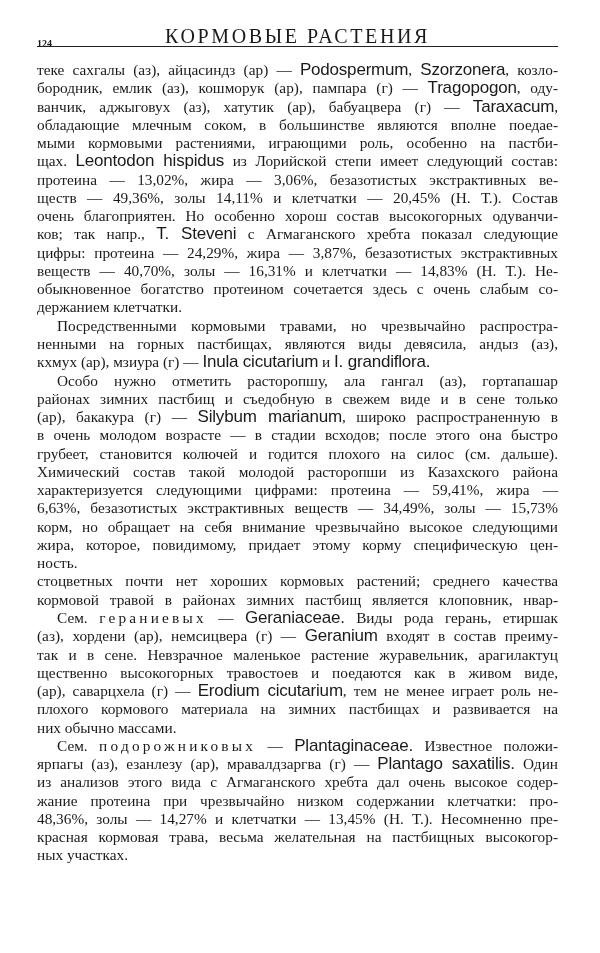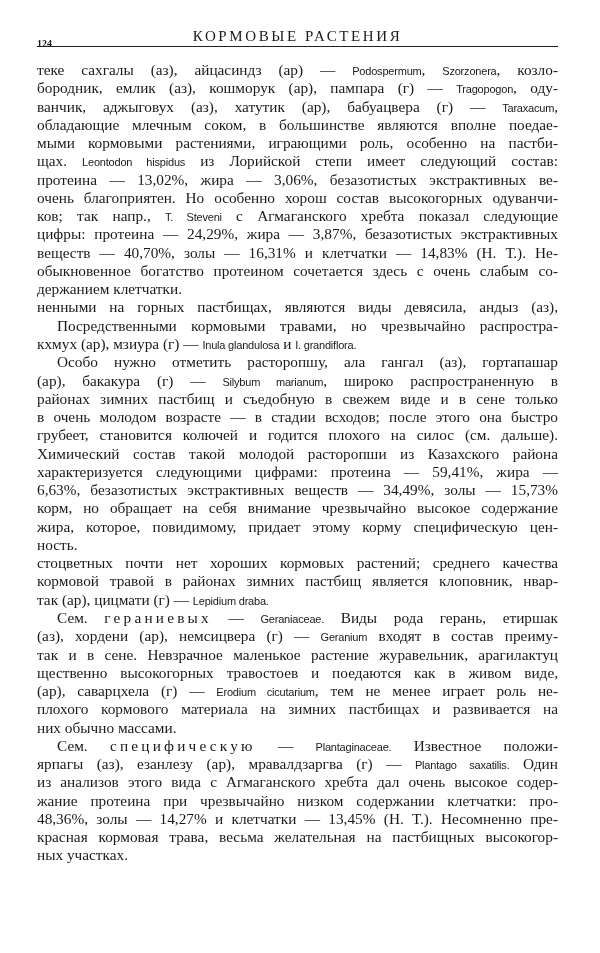--- a/index.html
+++ b/index.html
@@ -12,93 +12,93 @@
   .running-head {
     position: absolute; left: 0; top: 28px; width: 521px; height: 18px;
     border-bottom: 1.5px solid #222;
   }
   .page-number {
     position: absolute; left: 0; top: 8px;
     font-size: 10px; font-weight: bold; line-height: 16px; text-align: right;
   }
   .running-title {
     position: absolute; left: 0; right: 0; top: 0; text-align: center;
-    font-size: 15px; letter-spacing: 2.6px; line-height: 16px; font-family: "Liberation Serif", serif;
+    font-size: 20px; letter-spacing: 2.6px; line-height: 16px; font-family: "Liberation Serif", serif;
   }
   .body {
     position: absolute; left: 0; top: 61px; width: 521px;
     font-size: 15.3px; line-height: 18.28px;
   }
   .line {
     display: block; white-space: nowrap; text-align: justify;
     text-align-last: justify; height: 18.28px; overflow: visible;
   }
   .line.last { text-align-last: left; }
   .line.indent { padding-left: 20px; }
-  .latin { font-family: "Liberation Sans", "DejaVu Sans", sans-serif; font-size: 11px; letter-spacing: -0.2px; }
+  .latin { font-family: "Liberation Sans", "DejaVu Sans", sans-serif; font-size: 17px; letter-spacing: -0.2px; }
   .spaced { letter-spacing: 3.2px; }
 </style>
 </head>
 <body>
 
 <div class="page">
   <div class="running-head">
     <span class="page-number">124</span>
     <div class="running-title">КОРМОВЫЕ РАСТЕНИЯ</div>
   </div>
   <div class="body" id="body-text">
       <div>
         <span class="line">теке сахгалы (аз), айцасиндз (ар) — <span class="latin">Podospermum</span>, <span class="latin">Szorzonera</span>, козло-</span>
         <span class="line">бородник, емлик (аз), кошморук (ар), пампара (г) — <span class="latin">Tragopogon</span>, оду-</span>
         <span class="line">ванчик, аджыговух (аз), хатутик (ар), бабуацвера (г) — <span class="latin">Taraxacum</span>,</span>
         <span class="line">обладающие млечным соком, в большинстве являются вполне поедае-</span>
         <span class="line">мыми кормовыми растениями, играющими роль, особенно на пастби-</span>
         <span class="line">щах. <span class="latin">Leontodon hispidus</span> из Лорийской степи имеет следующий состав:</span>
         <span class="line">протеина — 13,02%, жира — 3,06%, безазотистых экстрактивных ве-</span>
+        <span class="line">ществ — 49,36%, золы 14,11% и клетчатки — 20,45% (Н. Т.). Состав</span>
         <span class="line">очень благоприятен. Но особенно хорош состав высокогорных одуванчи-</span>
         <span class="line">ков; так напр., <span class="latin">T. Steveni</span> с Агмаганского хребта показал следующие</span>
         <span class="line">цифры: протеина — 24,29%, жира — 3,87%, безазотистых экстрактивных</span>
         <span class="line">веществ — 40,70%, золы — 16,31% и клетчатки — 14,83% (Н. Т.). Не-</span>
         <span class="line">обыкновенное богатство протеином сочетается здесь с очень слабым со-</span>
         <span class="line last">держанием клетчатки.</span>
       </div>
       <div>
+        <span class="line indent">Посредственными кормовыми травами, но чрезвычайно распростра-</span>
         <span class="line">ненными на горных пастбищах, являются виды девясила, андыз (аз),</span>
-        <span class="line indent">Посредственными кормовыми травами, но чрезвычайно распростра-</span>
-        <span class="line last">кхмух (ар), мзиура (г) — <span class="latin">Inula glandulosa</span> и <span class="latin">I. grandiflora.</span></span>
+        <span class="line last">кхмух (ар), мзиура (г) — <span class="latin">Inula cicutarium</span> и <span class="latin">I. grandiflora.</span></span>
       </div>
       <div>
         <span class="line indent">Особо нужно отметить расторопшу, ала гангал (аз), гортапашар</span>
+        <span class="line">районах зимних пастбищ и съедобную в свежем виде и в сене только</span>
         <span class="line">(ар), бакакура (г) — <span class="latin">Silybum marianum</span>, широко распространенную в</span>
-        <span class="line">районах зимних пастбищ и съедобную в свежем виде и в сене только</span>
         <span class="line">в очень молодом возрасте — в стадии всходов; после этого она быстро</span>
         <span class="line">грубеет, становится колючей и годится плохого на силос (см. дальше).</span>
         <span class="line">Химический состав такой молодой расторопши из Казахского района</span>
         <span class="line">характеризуется следующими цифрами: протеина — 59,41%, жира —</span>
         <span class="line">6,63%, безазотистых экстрактивных веществ — 34,49%, золы — 15,73%</span>
-        <span class="line">корм, но обращает на себя внимание чрезвычайно высокое содержание</span>
+        <span class="line">корм, но обращает на себя внимание чрезвычайно высокое следующими</span>
         <span class="line">жира, которое, повидимому, придает этому корму специфическую цен-</span>
         <span class="line last">ность.</span>
       </div>
       <div>
         <span class="line">стоцветных почти нет хороших кормовых растений; среднего качества</span>
         <span class="line">кормовой травой в районах зимних пастбищ является клоповник, нвар-</span>
-        <span class="line last">так (ар), цицмати (г) — <span class="latin">Lepidium draba.</span></span>
       </div>
       <div>
         <span class="line indent">Сем. <span class="spaced">гераниевых</span> — <span class="latin">Geraniaceae.</span> Виды рода герань, етиршак</span>
         <span class="line">(аз), хордени (ар), немсицвера (г) — <span class="latin">Geranium</span> входят в состав преиму-</span>
         <span class="line">так и в сене. Невзрачное маленькое растение журавельник, арагилактуц</span>
         <span class="line">щественно высокогорных травостоев и поедаются как в живом виде,</span>
         <span class="line">(ар), саварцхела (г) — <span class="latin">Erodium cicutarium</span>, тем не менее играет роль не-</span>
         <span class="line">плохого кормового материала на зимних пастбищах и развивается на</span>
         <span class="line last">них обычно массами.</span>
       </div>
       <div>
-        <span class="line indent">Сем. <span class="spaced">специфическую</span> — <span class="latin">Plantaginaceae.</span> Известное положи-</span>
+        <span class="line indent">Сем. <span class="spaced">подорожниковых</span> — <span class="latin">Plantaginaceae.</span> Известное положи-</span>
         <span class="line">ярпагы (аз), езанлезу (ар), мравалдзаргва (г) — <span class="latin">Plantago saxatilis.</span> Один</span>
         <span class="line">из анализов этого вида с Агмаганского хребта дал очень высокое содер-</span>
         <span class="line">жание протеина при чрезвычайно низком содержании клетчатки: про-</span>
         <span class="line">48,36%, золы — 14,27% и клетчатки — 13,45% (Н. Т.). Несомненно пре-</span>
         <span class="line">красная кормовая трава, весьма желательная на пастбищных высокогор-</span>
         <span class="line last">ных участках.</span>
       </div>
     </div>
 </div>
 

